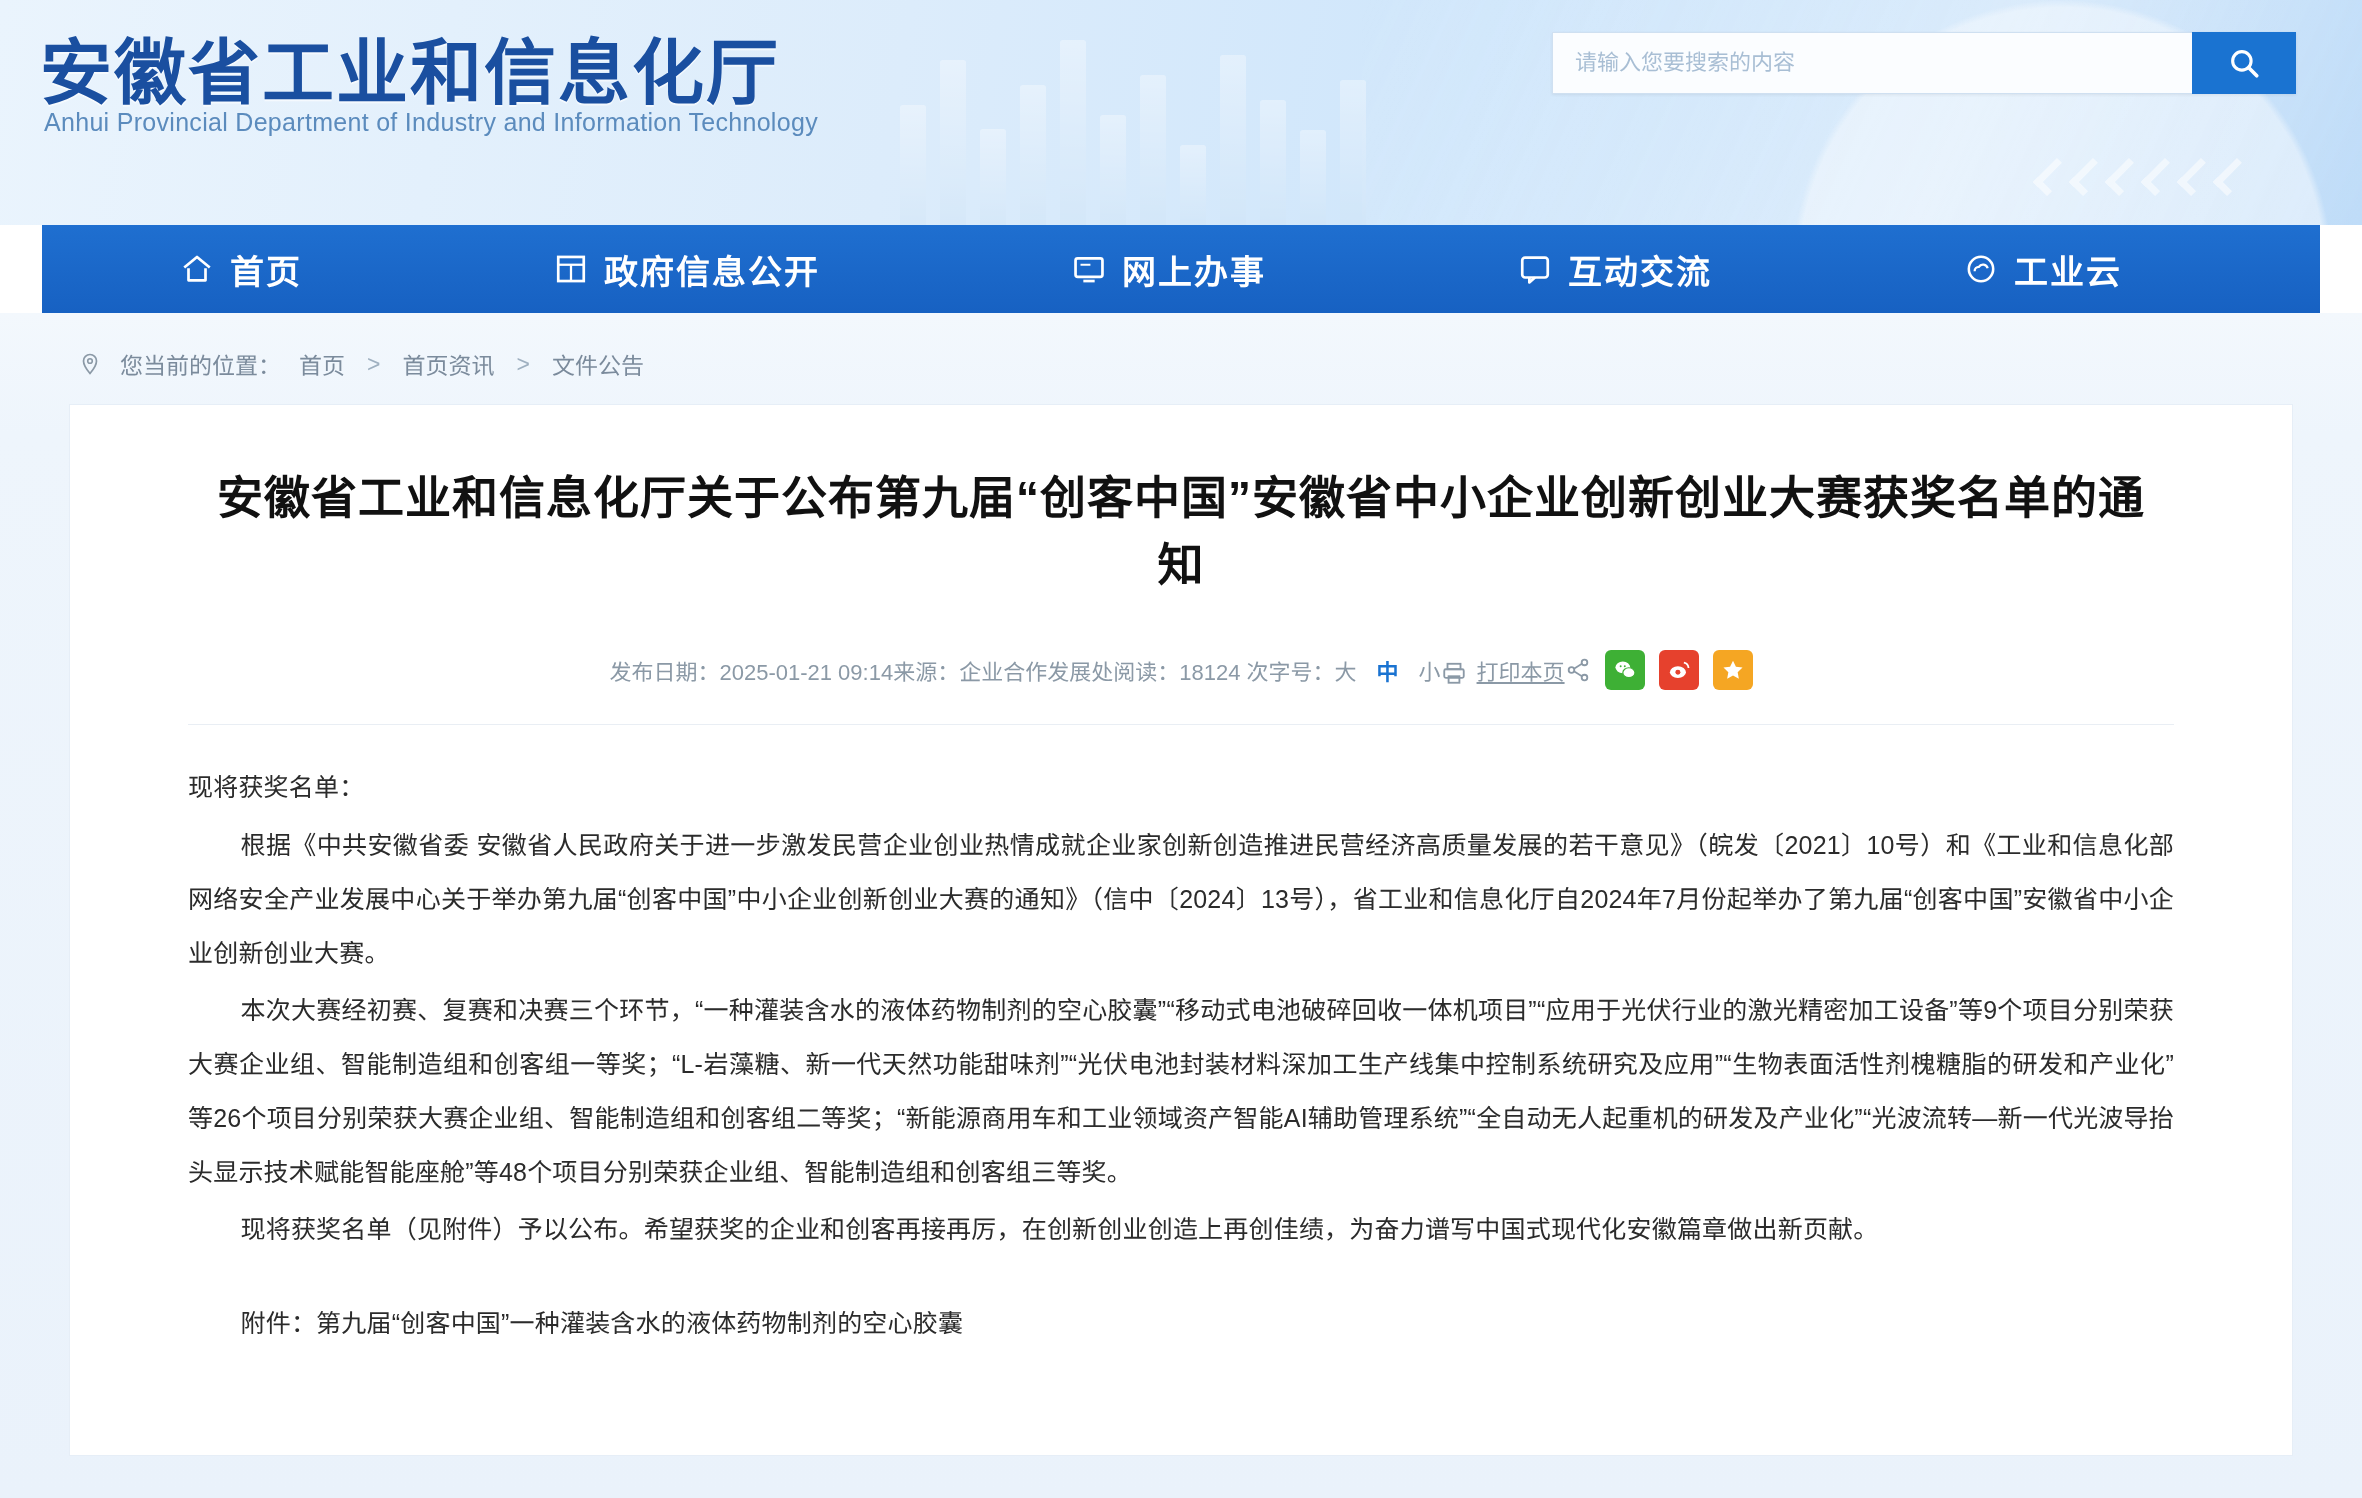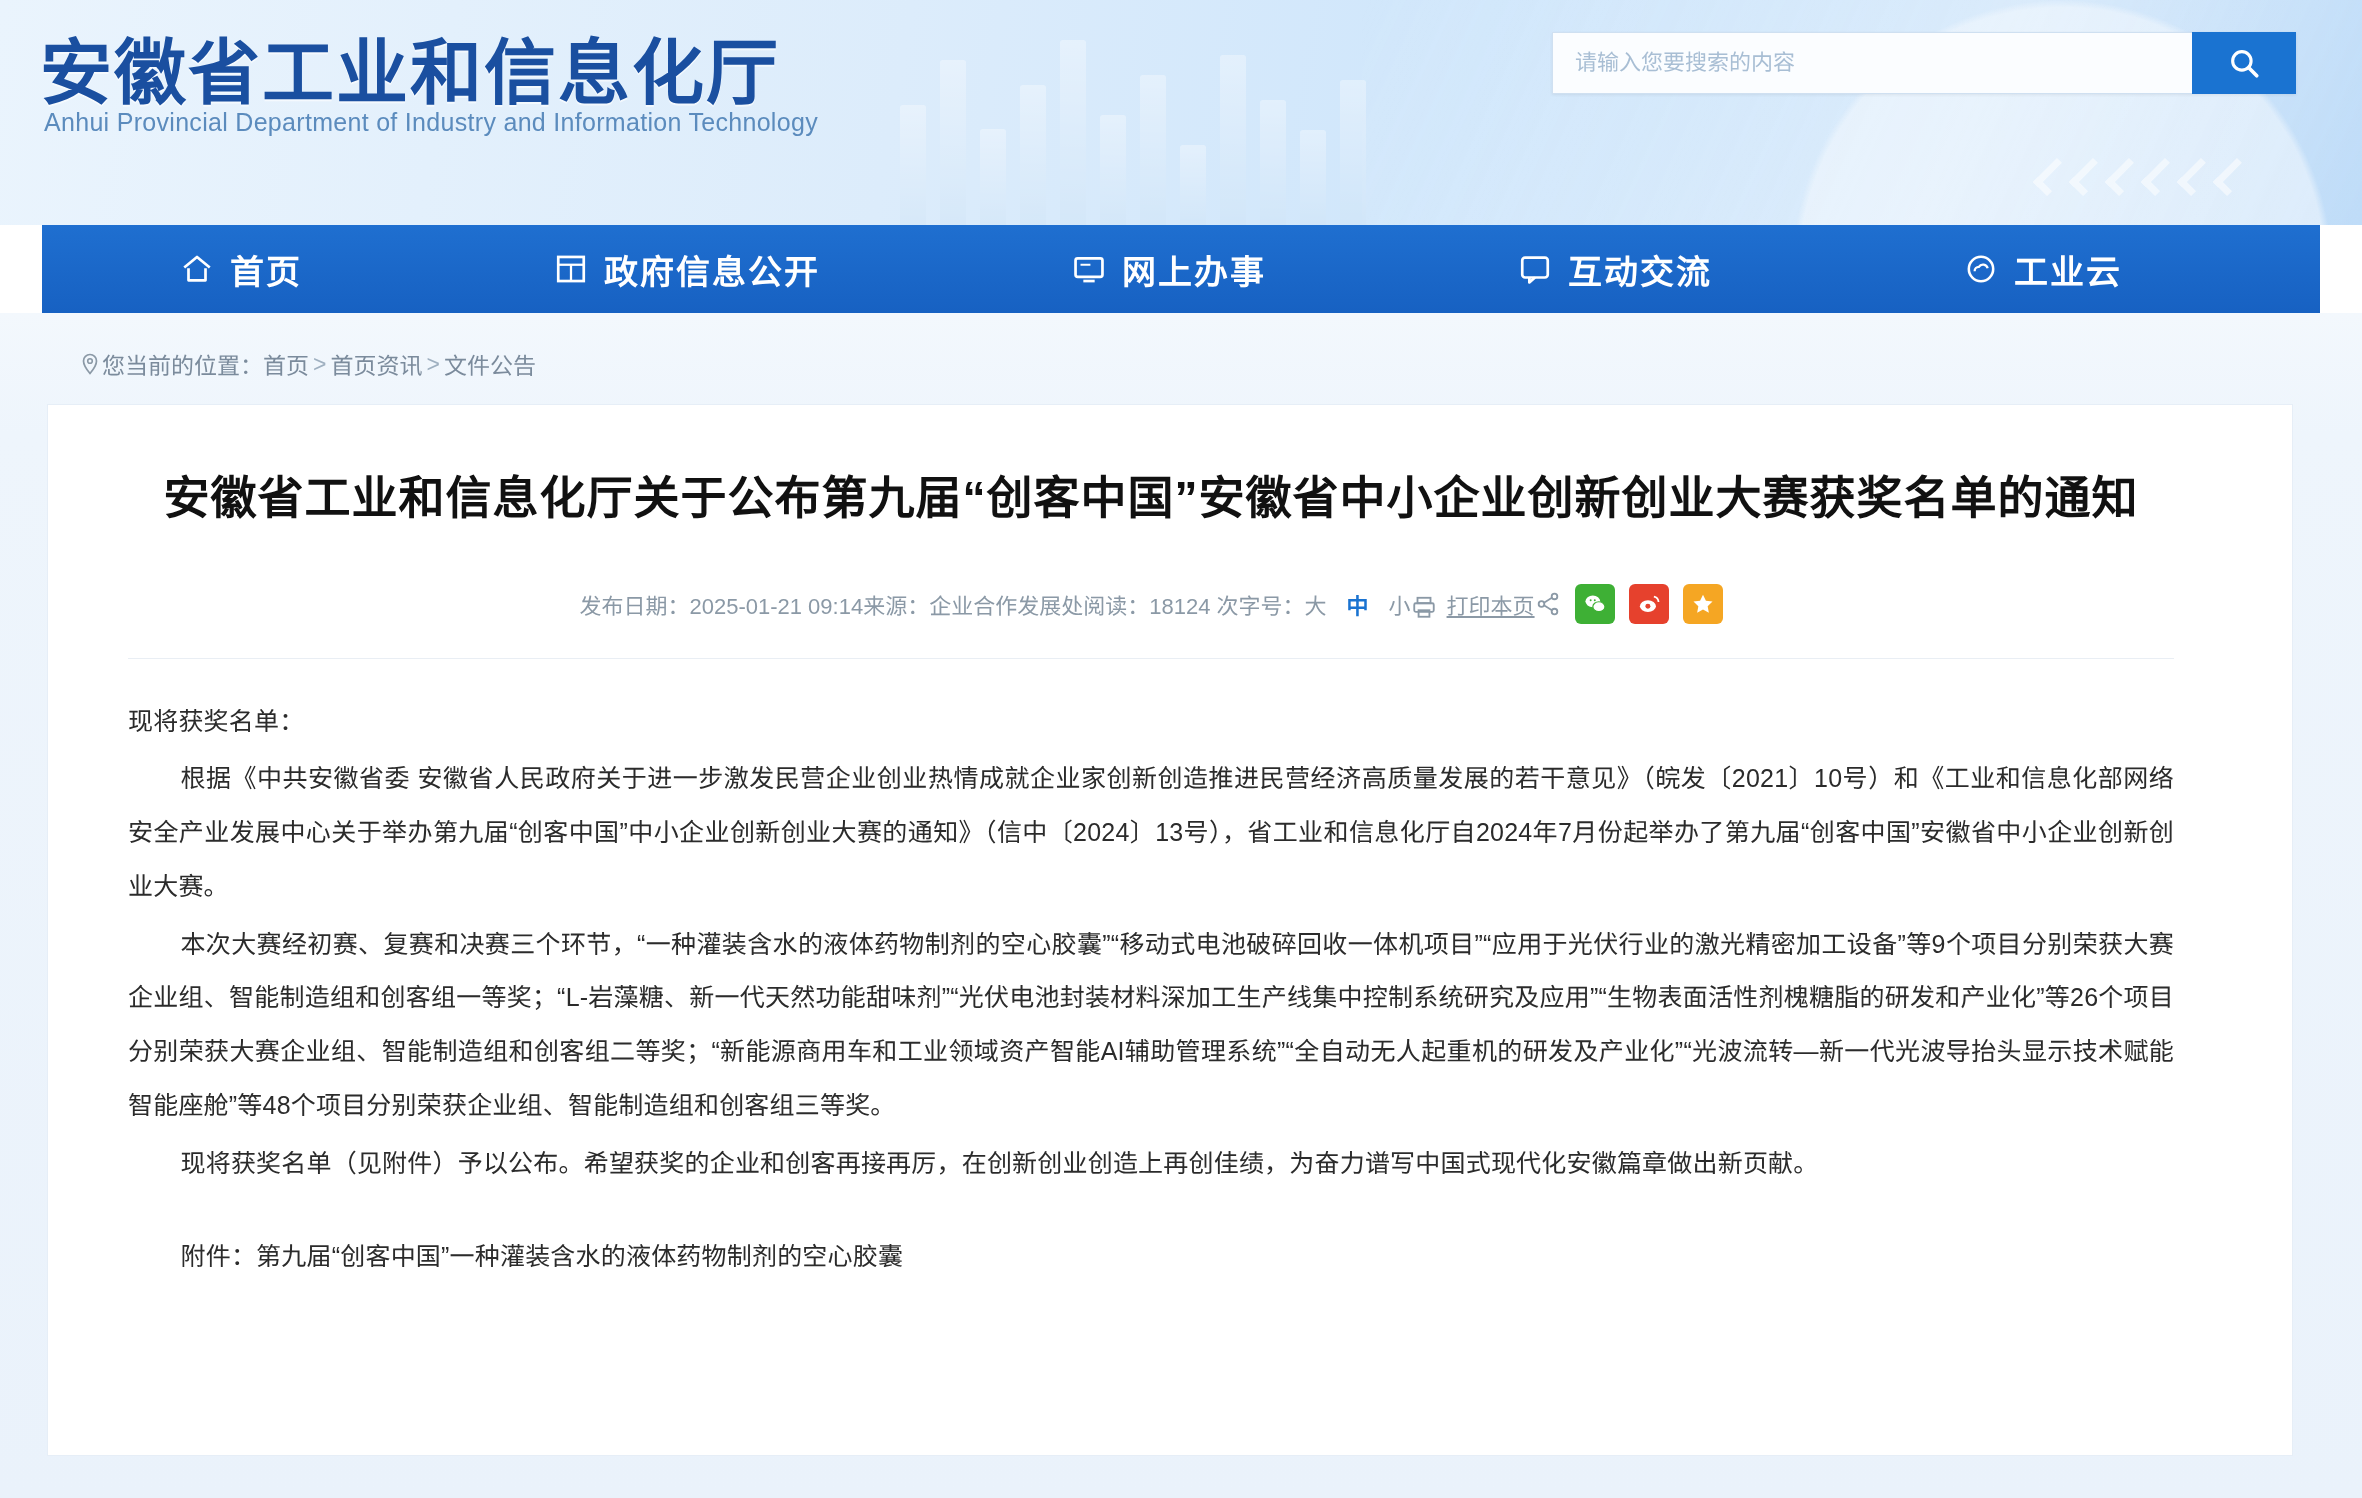--- a/index.html
+++ b/index.html
@@ -153,36 +153,36 @@
   
   .page {
     position: relative;
     width: 2362px;
     height: 1185px;
     background: linear-gradient(180deg, #f3f8fd 0%, #eef5fc 120px, #eaf2fb 100%);
   }
   .breadcrumb {
     display: flex;
     align-items: center;
-    gap: 0;
+    gap: 18px;
     padding: 34px 0 0 78px;
     font-size: 23px;
     color: #7b8b9c;
   }
   .breadcrumb svg { width: 24px; height: 24px; }
   .breadcrumb .crumb { cursor: pointer; }
   .breadcrumb .sep { color: #9fb0c0; padding: 0 4px; }
 
   .article {
     position: relative;
-    margin: 24px 70px 0 48px;
+    margin: 24px 70px 0 70px;
     background: #ffffff;
     min-height: 1050px;
     box-shadow: 0 0 0 1px #e6eef7;
-    padding: 60px 118px 0 80px;
+    padding: 60px 118px 0 118px;
   }
   .article-title {
     font-size: 46px;
     font-weight: bold;
     color: #111;
     line-height: 1.45;
     text-align: center;
     letter-spacing: 1px;
     padding: 0 20px;
   }

